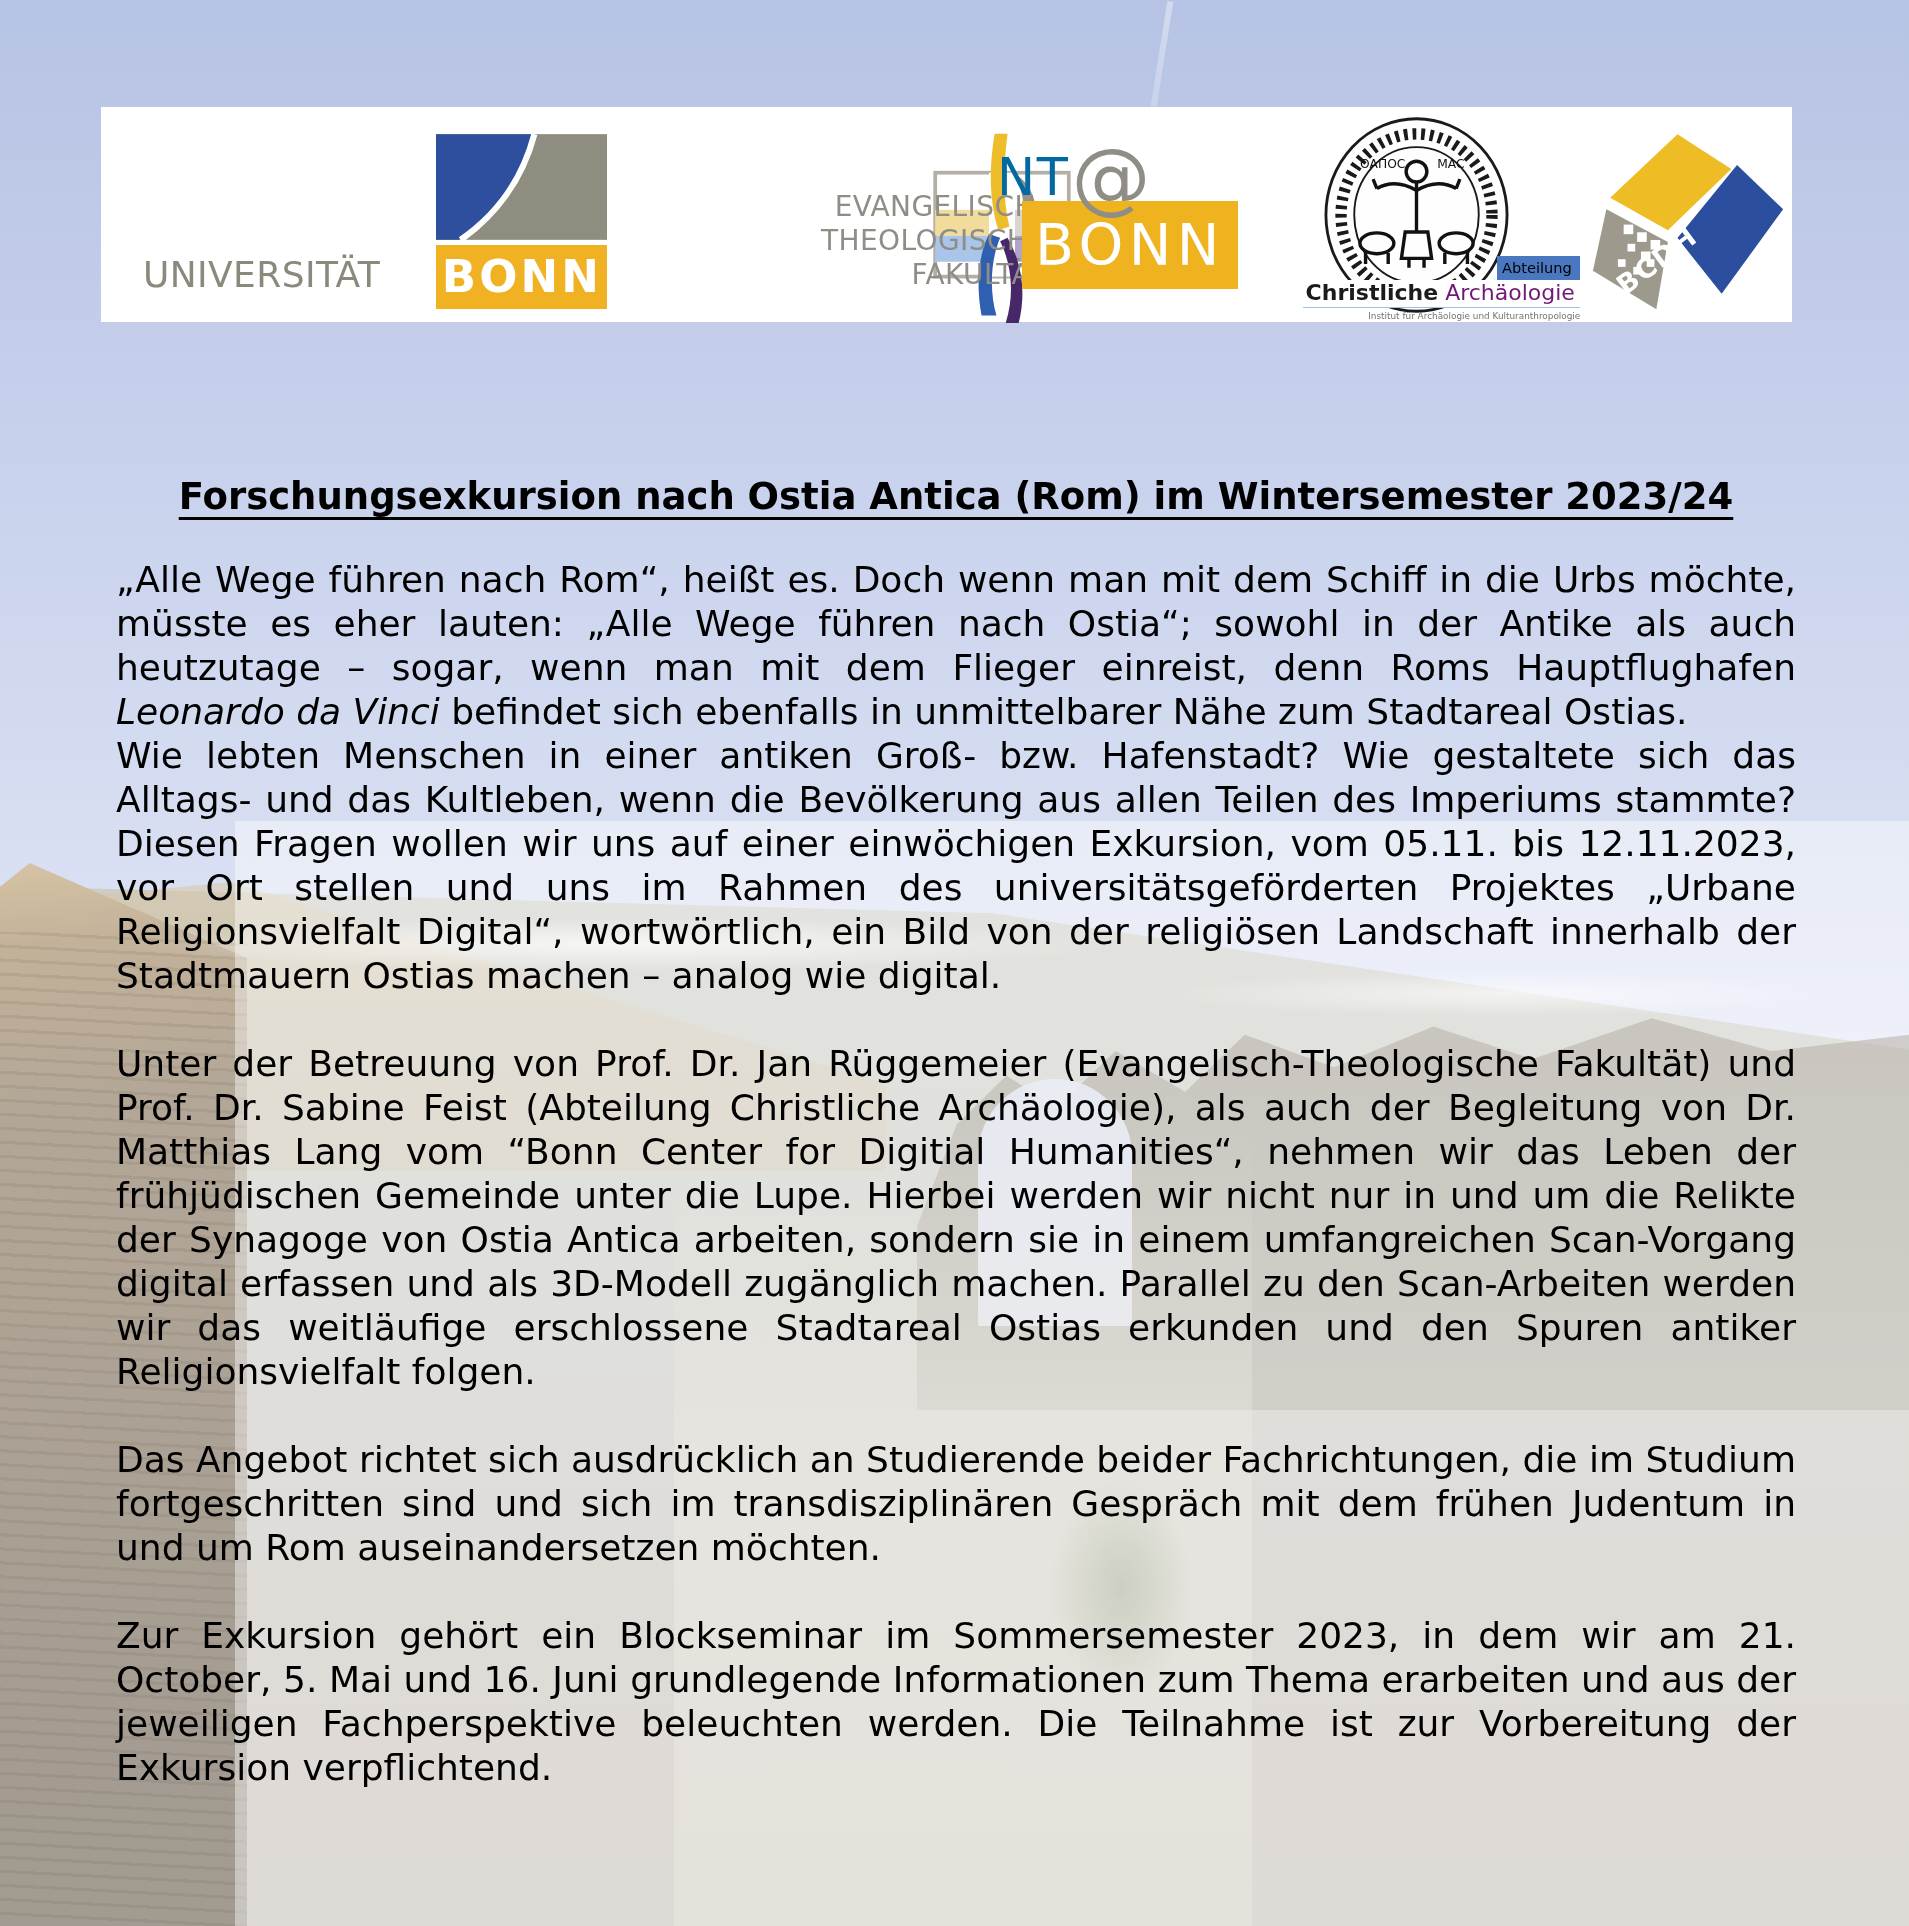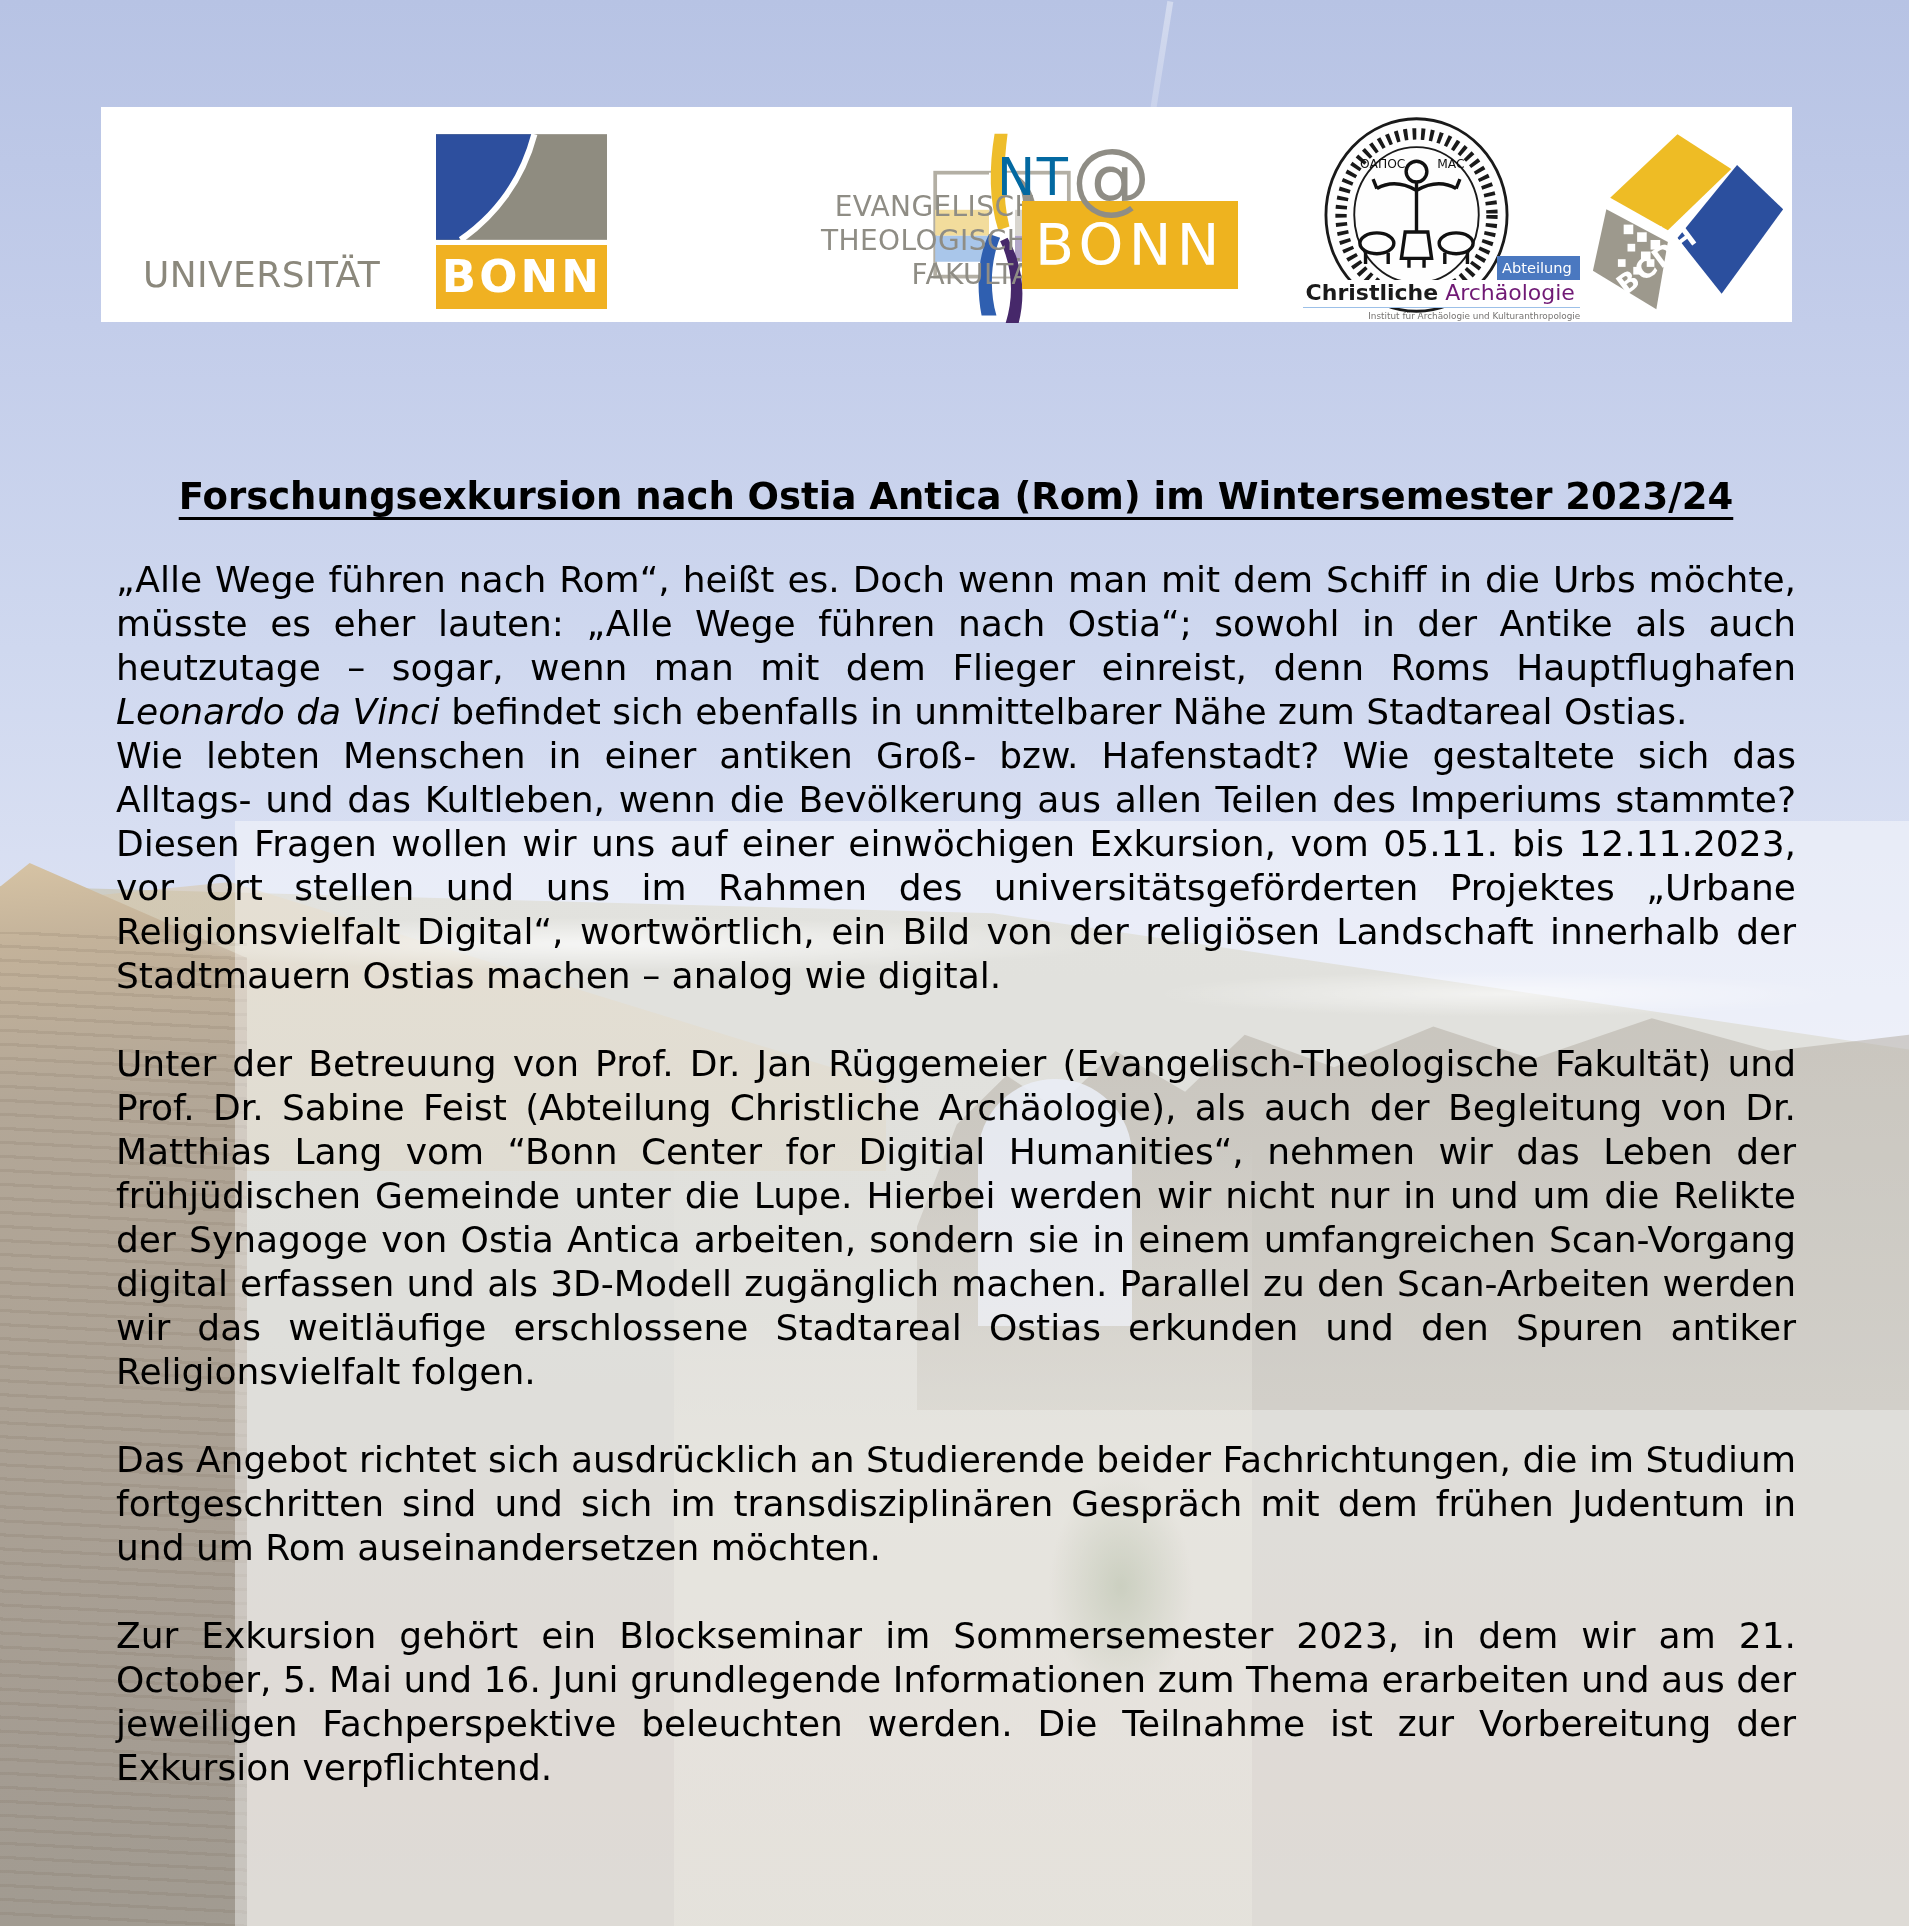--- a/index.html
+++ b/index.html
@@ -52,21 +52,21 @@
   
   .logo-ntbonn{left:896px;top:31px;width:347px;height:177px;}
   .nt-box{position:absolute;left:25px;top:63px;width:216px;height:88px;background:#eeb31f;display:flex;align-items:center;justify-content:center;
        color:#fff;font-size:57px;letter-spacing:5.4px;z-index:1;}
   .nt-row{position:absolute;left:0;top:0;z-index:2;display:flex;align-items:flex-start;}
   .nt{font-size:51px;line-height:79px;color:#0369a1;letter-spacing:1.5px;}
   .nt-at{font-size:79px;line-height:79px;color:#8f8d85;margin-left:2.3px;}
   
   .logo-seal{left:1210px;top:7.7px;width:200px;height:207px;}
   .seal-label{position:absolute;left:-7.7px;bottom:0.8px;z-index:2;white-space:nowrap;}
-  .seal-badge{display:inline-block;background:#4a78c0;color:#ffffff;font-size:14.6px;padding:3.1px 8.5px 3.9px 5.4px;}
+  .seal-badge{display:inline-block;background:#4a78c0;color:#000000;font-size:14.6px;padding:3.1px 8.5px 3.9px 5.4px;}
   .seal-main{background:#fff;font-size:22px;padding:0.8px 5.4px 1.5px 2.3px;border-bottom:1.9px solid #9cc0e8;display:inline-block;}
   .seal-main .dark{color:#1b1b1b;font-weight:700;}
   .seal-main .blue{color:#701a75;}
   .seal-caption{font-size:8.9px;color:#767472;margin-top:3px;}
   
   .logo-bcdh{left:1485px;top:9.6px;width:206px;height:196px;}
 
   
   .content{position:absolute;left:116px;top:473px;width:1680px;font-size:36px;line-height:44px;}
   .title{font-size:37px;line-height:48px;font-weight:700;text-align:center;margin:0 0 37px 0;

